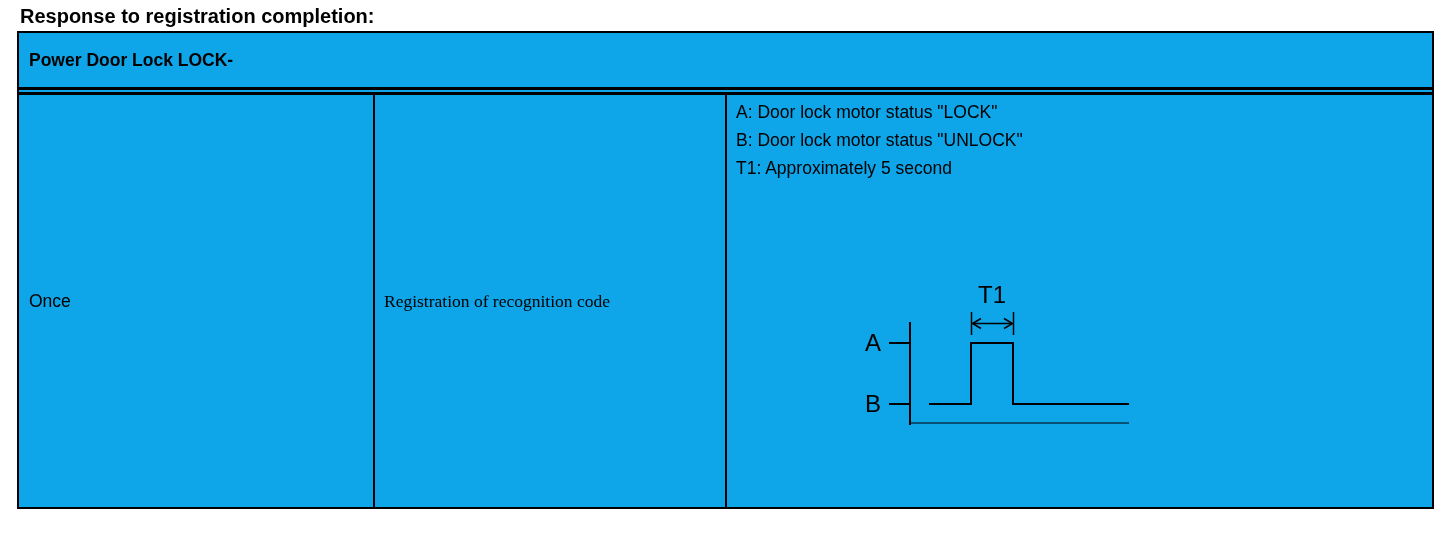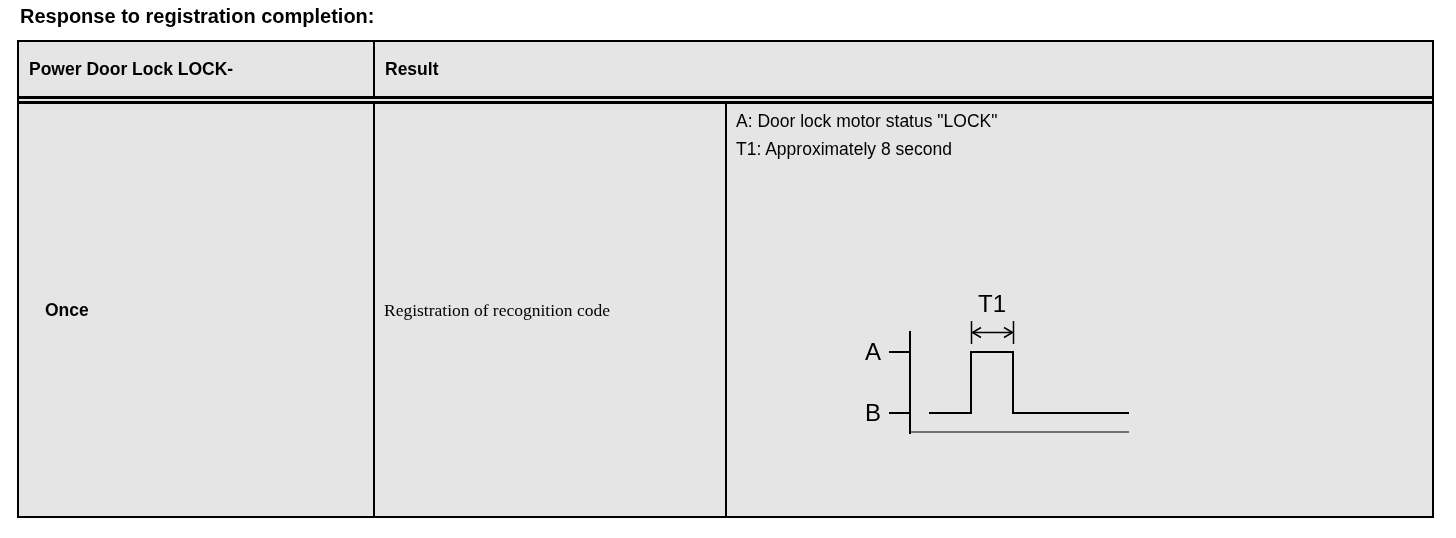--- a/index.html
+++ b/index.html
@@ -13,26 +13,26 @@
   }
   .page-title {
     position: absolute;
     left: 20px; top: 5px;
     font-size: 20px;
     font-weight: bold;
     letter-spacing: 0px;
   }
   .doc-table {
     position: absolute;
-    left: 17px; top: 40px;
+    left: 17px; top: 31px;
     width: 1417px; height: 478px;
     border: 2px solid #000;
     display: flex;
     flex-direction: column;
-    background: #e5e5e5;
+    background: #0ea5e9;
   }
   .thead {
     display: grid;
     grid-template-columns: 356px 352px 1fr;
     height: 62px;
     border-bottom: 8px double #000;
     flex: 0 0 auto;
   }
   .tbody {
     display: grid;
@@ -50,21 +50,21 @@
   }
   .th.left { align-items: flex-start; padding-left: 10px; line-height: 21px; }
   .th.center { align-items: center; }
   .td-mid {
     display: flex;
     flex-direction: column;
     justify-content: center;
     font-size: 17.5px;
     line-height: 28px;
   }
-  .td-mid.c1 { padding-left: 26px; font-weight: bold; }
+  .td-mid.c1 { padding-left: 10px; }
   .td-mid.c2 { padding-left: 9px; font-family: Liberation Serif, serif; }
   .nowrap { white-space: nowrap; }
   .td-status {
     position: relative;
     font-size: 17.5px;
   }
   .legend {
     padding: 3px 9px 0 9px;
     line-height: 28px;
   }
@@ -85,39 +85,37 @@
 <body>
 
 <div class="page-title">Response to registration completion:</div>
 
 <div class="doc-table">
 
   <div class="thead">
     <div class="cell th left">
       <div>Power Door Lock LOCK-</div>
     </div>
-    <div class="cell th left">
-      <div>Result</div>
-    </div>
   </div>
 
   <div class="tbody">
 
     <div class="cell td-mid c1">
       <div class="nowrap">Once</div>
     </div>
 
     <div class="cell td-mid c2">
       <div class="nowrap">Registration of recognition code</div>
     </div>
 
     <div class="cell td-status">
       <div class="legend">
         <div class="nowrap">A: Door lock motor status "LOCK"</div>
-        <div class="nowrap">T1: Approximately 8 second</div>
+        <div class="nowrap">B: Door lock motor status "UNLOCK"</div>
+        <div class="nowrap">T1: Approximately 5 second</div>
       </div>
 
       <svg class="timing-svg" viewBox="0 0 285 160" xmlns="http://www.w3.org/2000/svg">
 
         <text x="139" y="28" text-anchor="middle">T1</text>
 
         <line x1="118.5" y1="37" x2="118.5" y2="60" stroke="#000" stroke-width="1.5"></line>
         <line x1="160.5" y1="37" x2="160.5" y2="60" stroke="#000" stroke-width="1.5"></line>
 
         <line x1="120" y1="48.5" x2="159" y2="48.5" stroke="#000" stroke-width="1.5"></line>

